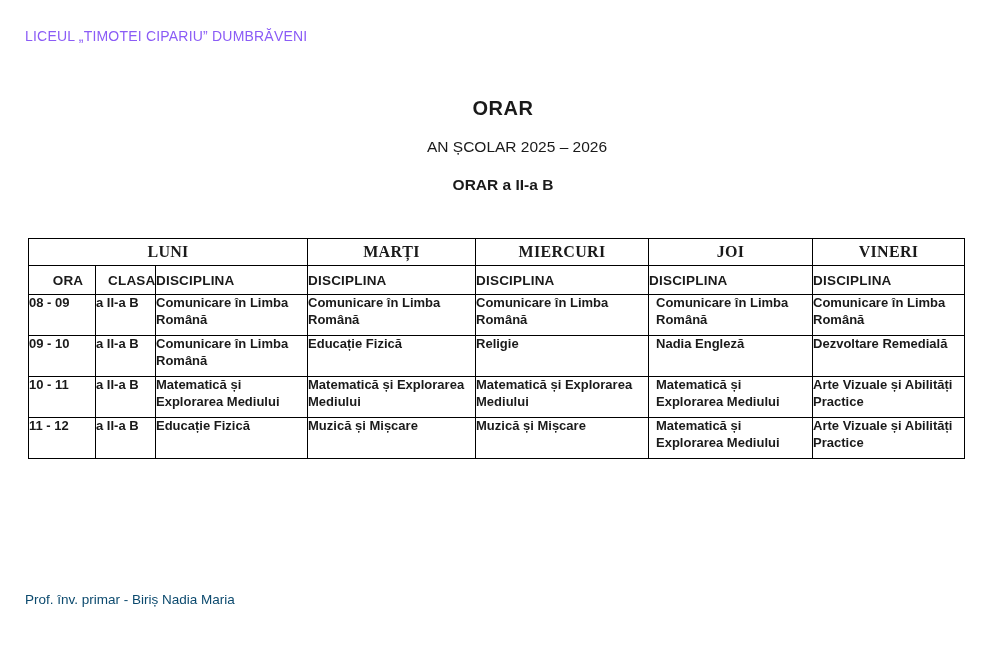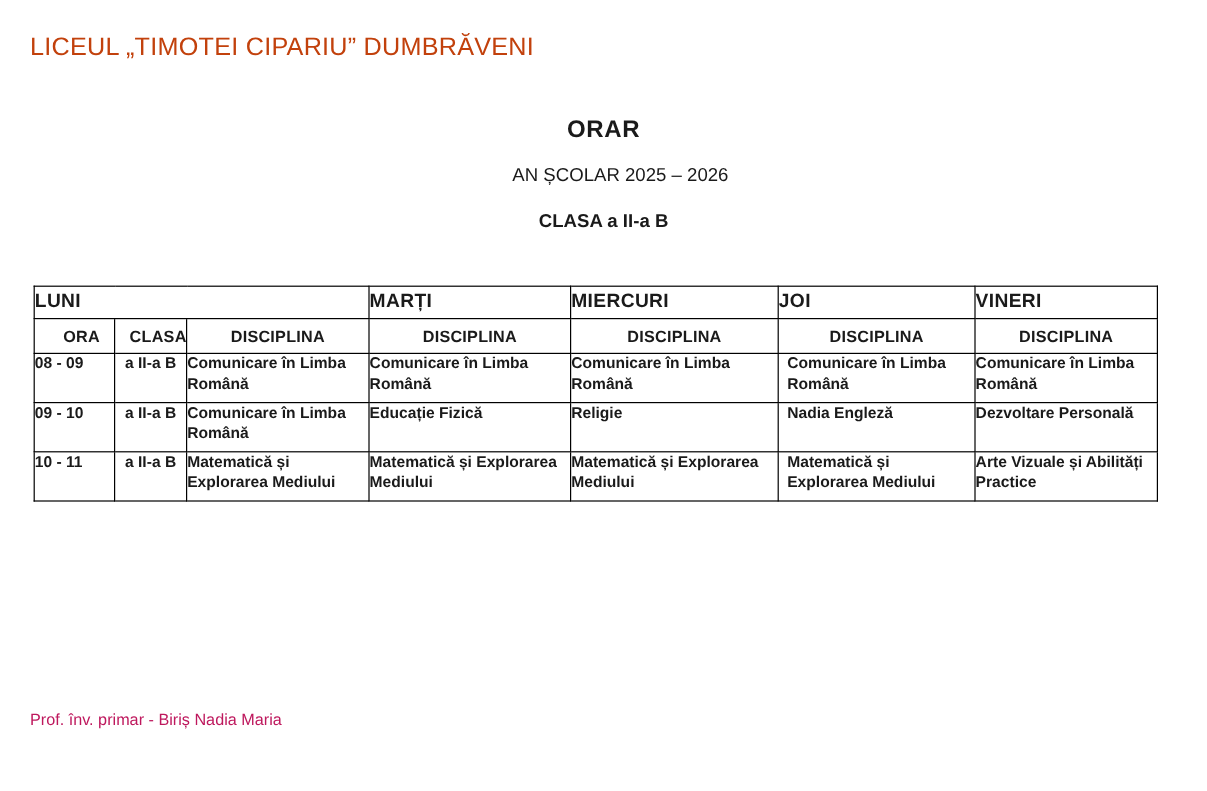--- a/index.html
+++ b/index.html
@@ -13,23 +13,23 @@
     font-family: "Liberation Sans", sans-serif;
     color: #1a1a1a;
     position: relative;
     overflow: hidden;
   }
 
   .school-header {
     position: absolute;
     left: 25px;
     top: 28px;
-    font-size: 21px;
+    font-size: 14px;
     letter-spacing: 0.2px;
-    color: #c2410c;
+    color: #8b5cf6;
     white-space: nowrap;
   }
 
   .title-block {
     position: absolute;
     left: 0;
     top: 98px;
     width: 1006px;
     text-align: center;
   }
@@ -74,29 +74,29 @@
   .col-ora   { width: 67px; }
   .col-clasa { width: 60px; }
   .col-luni  { width: 152px; }
   .col-marti { width: 168px; }
   .col-mier  { width: 173px; }
   .col-joi   { width: 164px; }
   .col-vin   { width: 152px; }
 
   tr.day-row td {
     height: 26px;
-    text-align: left;
+    text-align: center;
     vertical-align: middle;
     font-size: 16px;
     font-weight: bold;
     letter-spacing: 0.3px;
+    font-family: Liberation Serif, serif;
   }
   tr.sub-row td {
     height: 28px;
-    text-align: center;
     vertical-align: middle;
     font-size: 13.5px;
     font-weight: bold;
     letter-spacing: 0.2px;
   }
   tr.sub-row td.lbl-ora,
   tr.sub-row td.lbl-clasa {
     text-align: center;
     padding-left: 12px;
   }
@@ -106,49 +106,48 @@
   }
   td.cell-ora {
     font-size: 14px;
     padding: 4px 0 0 8px;
     white-space: nowrap;
   }
   td.cell-clasa {
     font-size: 12px;
     padding: 6px 0 0 7px;
     white-space: nowrap;
-    text-align: center;
   }
   td.cell-disc {
     font-size: 13.2px;
     line-height: 1.30;
     padding: 4px 6px 0 6px;
   }
   td.cell-disc.pad-wide {
     padding-left: 7px;
   }
 
   .footer-note {
     position: absolute;
     left: 25px;
     top: 592px;
     font-size: 13.5px;
-    color: #be185d;
+    color: #0c4a6e;
     white-space: nowrap;
   }
 </style>
 </head>
 <body>
 
 <div class="school-header">LICEUL „TIMOTEI CIPARIU” DUMBRĂVENI</div>
 
 <div class="title-block">
   <div class="doc-title">ORAR</div>
   <div class="doc-subtitle">AN ȘCOLAR 2025 – 2026</div>
-  <div class="doc-class">CLASA a II-a B</div>
+  <div class="doc-class">ORAR a II-a B</div>
 </div>
 
 <table class="orar">
   <colgroup>
     <col class="col-ora">
     <col class="col-clasa">
     <col class="col-luni">
     <col class="col-marti">
     <col class="col-mier">
     <col class="col-joi">
@@ -182,27 +181,36 @@
       <td class="cell-disc pad-wide">Comunicare în Limba Română</td>
       <td class="cell-disc">Comunicare în Limba Română</td>
     </tr>
     <tr class="body-row">
       <td class="cell-ora">09 - 10</td>
       <td class="cell-clasa">a II-a B</td>
       <td class="cell-disc">Comunicare în Limba Română</td>
       <td class="cell-disc">Educație Fizică</td>
       <td class="cell-disc">Religie</td>
       <td class="cell-disc pad-wide">Nadia Engleză</td>
-      <td class="cell-disc">Dezvoltare Personală</td>
+      <td class="cell-disc">Dezvoltare Remedială</td>
     </tr>
     <tr class="body-row">
       <td class="cell-ora">10 - 11</td>
       <td class="cell-clasa">a II-a B</td>
       <td class="cell-disc">Matematică și Explorarea Mediului</td>
       <td class="cell-disc">Matematică și Explorarea Mediului</td>
       <td class="cell-disc">Matematică și Explorarea Mediului</td>
       <td class="cell-disc pad-wide">Matematică și Explorarea Mediului</td>
       <td class="cell-disc">Arte Vizuale și Abilități Practice</td>
     </tr>
+    <tr class="body-row">
+      <td class="cell-ora">11 - 12</td>
+      <td class="cell-clasa">a II-a B</td>
+      <td class="cell-disc">Educație Fizică</td>
+      <td class="cell-disc">Muzică și Mișcare</td>
+      <td class="cell-disc">Muzică și Mișcare</td>
+      <td class="cell-disc pad-wide">Matematică și Explorarea Mediului</td>
+      <td class="cell-disc">Arte Vizuale și Abilități Practice</td>
+    </tr>
   </tbody>
 </table>
 
 <div class="footer-note">Prof. înv. primar  - Biriș Nadia Maria</div>
 
 </body></html>

